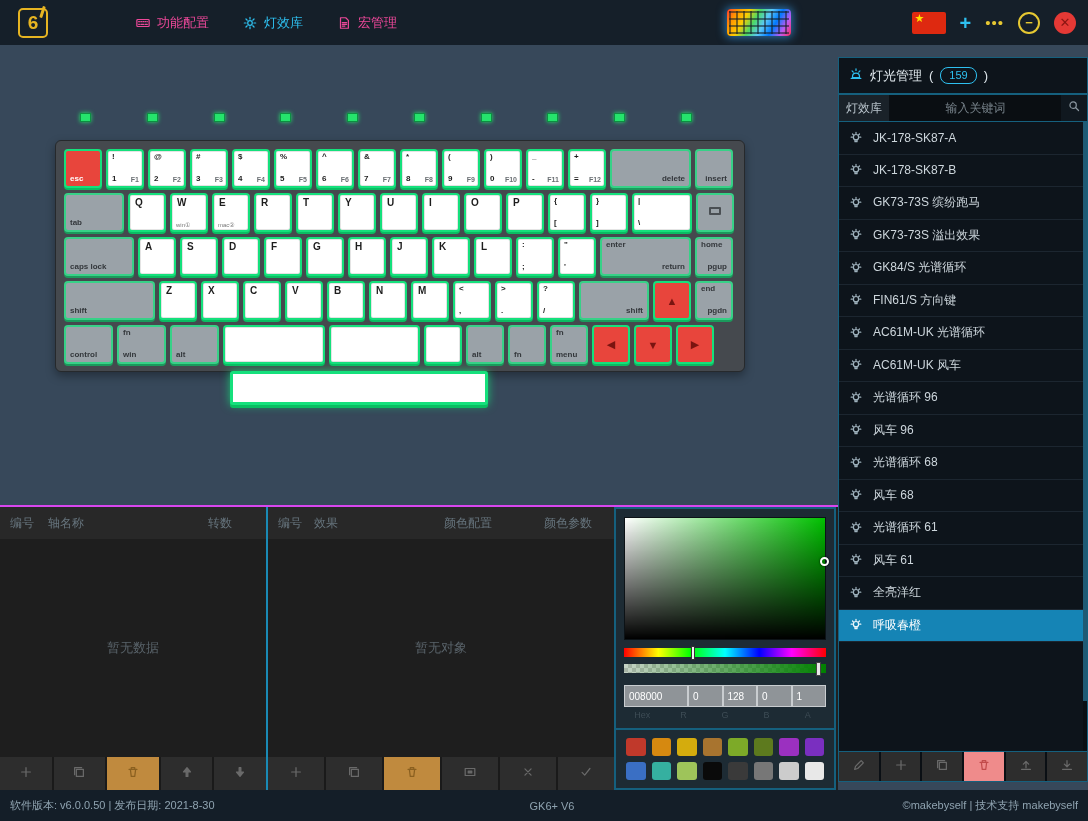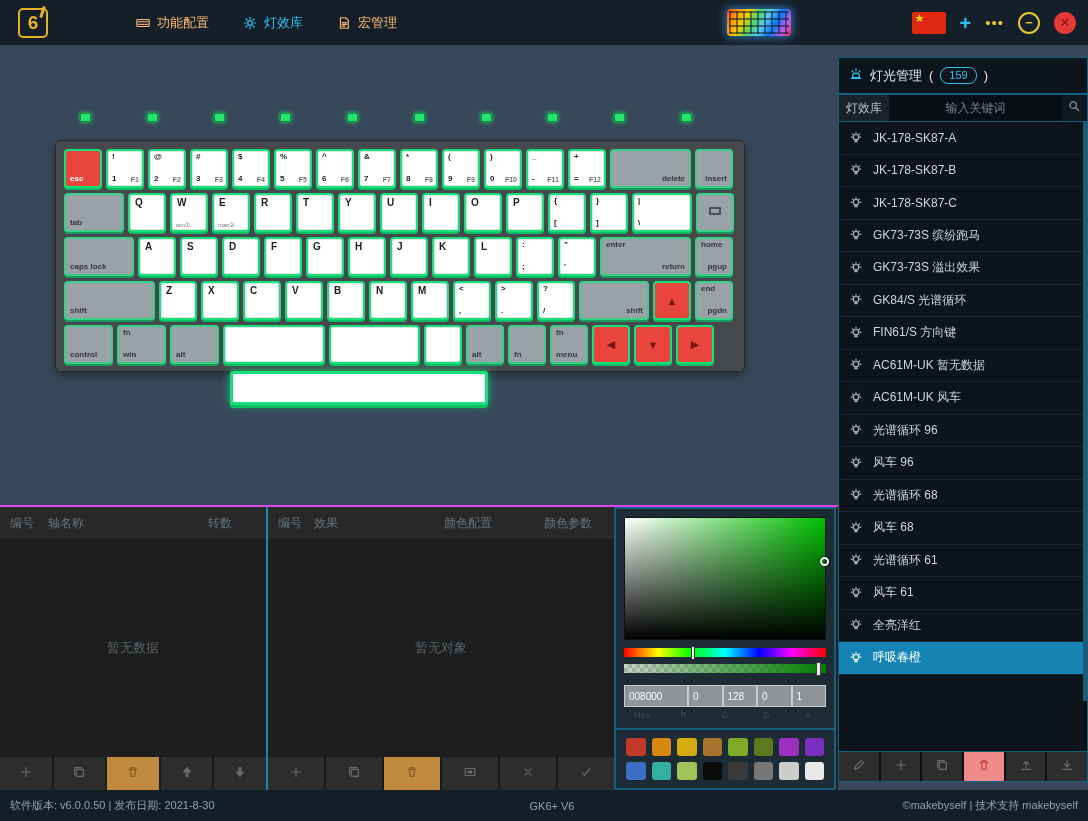--- a/index.html
+++ b/index.html
@@ -5,21 +5,21 @@
   * { margin:0; padding:0; box-sizing:border-box; }
   html,body { width:1088px; height:821px; overflow:hidden; font-family:"Liberation Sans","DejaVu Sans",sans-serif; }
   body { background:#37485a; display:flex; flex-direction:column; }
 
   
   .topbar { height:45px; background:#151f29; display:flex; align-items:center; flex-shrink:0; padding:0 12px; }
   .logo { width:30px; height:30px; border:2px solid #e6b422; border-radius:5px; color:#e6b422;
           font-weight:bold; font-size:19px; display:flex; align-items:center; justify-content:center; position:relative; margin-left:6px;}
   .logo .pen { position:absolute; top:-4px; right:2px; width:3px; height:12px; background:#e6b422; transform:rotate(18deg); border-radius:1px;}
   .tabs { display:flex; gap:34px; margin-left:88px; }
-  .tab { display:flex; align-items:center; gap:7px; color:#fdba74; font-size:13px; cursor:pointer; }
+  .tab { display:flex; align-items:center; gap:7px; color:#ec4899; font-size:13px; cursor:pointer; }
   .tab.active { color:#2ec0f0; }
   .tab svg { display:block; }
   .kbthumb { width:64px; height:27px; border-radius:4px; margin-left:330px;
              background:linear-gradient(120deg,#ff3b30,#ff9500,#ffcc00,#4cd964,#5ac8fa,#007aff,#bf5af2,#ff2d55);
              box-shadow:0 0 8px 2px rgba(60,170,255,.55); position:relative; }
   .kbthumb:after{ content:""; position:absolute; inset:2px;
              background:repeating-linear-gradient(to right,rgba(20,30,40,.55) 0 2px,transparent 2px 7px),
                         repeating-linear-gradient(to bottom,rgba(20,30,40,.55) 0 2px,transparent 2px 7px); }
   .winctrl { margin-left:auto; display:flex; align-items:center; gap:14px; }
   .flag { width:34px; height:22px; background:#de2910; color:#ffde00; font-size:11px; padding-left:3px; border-radius:2px; }
@@ -620,29 +620,20 @@
           </span>
           <span>JK-178-SK87-B</span>
         </div>
         <div class="sb-item">
           <span class="bulb">
             <svg width="14" height="14" viewBox="0 0 16 16" fill="none" stroke="currentColor" stroke-width="1.4" stroke-linecap="round" stroke-linejoin="round">
               <circle cx="8" cy="7" r="3"></circle>
               <path d="M6.8 10.2h2.4v2H6.8zM8 1.5v1.3M2.5 7h1.3M12.2 7h1.3M4 3.4l.9.9M12 3.4l-.9.9"></path>
             </svg>
           </span>
-          <span>JK-178-SK87-C</span>
-        </div>
-        <div class="sb-item">
-          <span class="bulb">
-            <svg width="14" height="14" viewBox="0 0 16 16" fill="none" stroke="currentColor" stroke-width="1.4" stroke-linecap="round" stroke-linejoin="round">
-              <circle cx="8" cy="7" r="3"></circle>
-              <path d="M6.8 10.2h2.4v2H6.8zM8 1.5v1.3M2.5 7h1.3M12.2 7h1.3M4 3.4l.9.9M12 3.4l-.9.9"></path>
-            </svg>
-          </span>
           <span>GK73-73S 缤纷跑马</span>
         </div>
         <div class="sb-item">
           <span class="bulb">
             <svg width="14" height="14" viewBox="0 0 16 16" fill="none" stroke="currentColor" stroke-width="1.4" stroke-linecap="round" stroke-linejoin="round">
               <circle cx="8" cy="7" r="3"></circle>
               <path d="M6.8 10.2h2.4v2H6.8zM8 1.5v1.3M2.5 7h1.3M12.2 7h1.3M4 3.4l.9.9M12 3.4l-.9.9"></path>
             </svg>
           </span>
           <span>GK73-73S 溢出效果</span>
@@ -665,21 +656,21 @@
           </span>
           <span>FIN61/S 方向键</span>
         </div>
         <div class="sb-item">
           <span class="bulb">
             <svg width="14" height="14" viewBox="0 0 16 16" fill="none" stroke="currentColor" stroke-width="1.4" stroke-linecap="round" stroke-linejoin="round">
               <circle cx="8" cy="7" r="3"></circle>
               <path d="M6.8 10.2h2.4v2H6.8zM8 1.5v1.3M2.5 7h1.3M12.2 7h1.3M4 3.4l.9.9M12 3.4l-.9.9"></path>
             </svg>
           </span>
-          <span>AC61M-UK 暂无数据</span>
+          <span>AC61M-UK 光谱循环</span>
         </div>
         <div class="sb-item">
           <span class="bulb">
             <svg width="14" height="14" viewBox="0 0 16 16" fill="none" stroke="currentColor" stroke-width="1.4" stroke-linecap="round" stroke-linejoin="round">
               <circle cx="8" cy="7" r="3"></circle>
               <path d="M6.8 10.2h2.4v2H6.8zM8 1.5v1.3M2.5 7h1.3M12.2 7h1.3M4 3.4l.9.9M12 3.4l-.9.9"></path>
             </svg>
           </span>
           <span>AC61M-UK 风车</span>
         </div>

